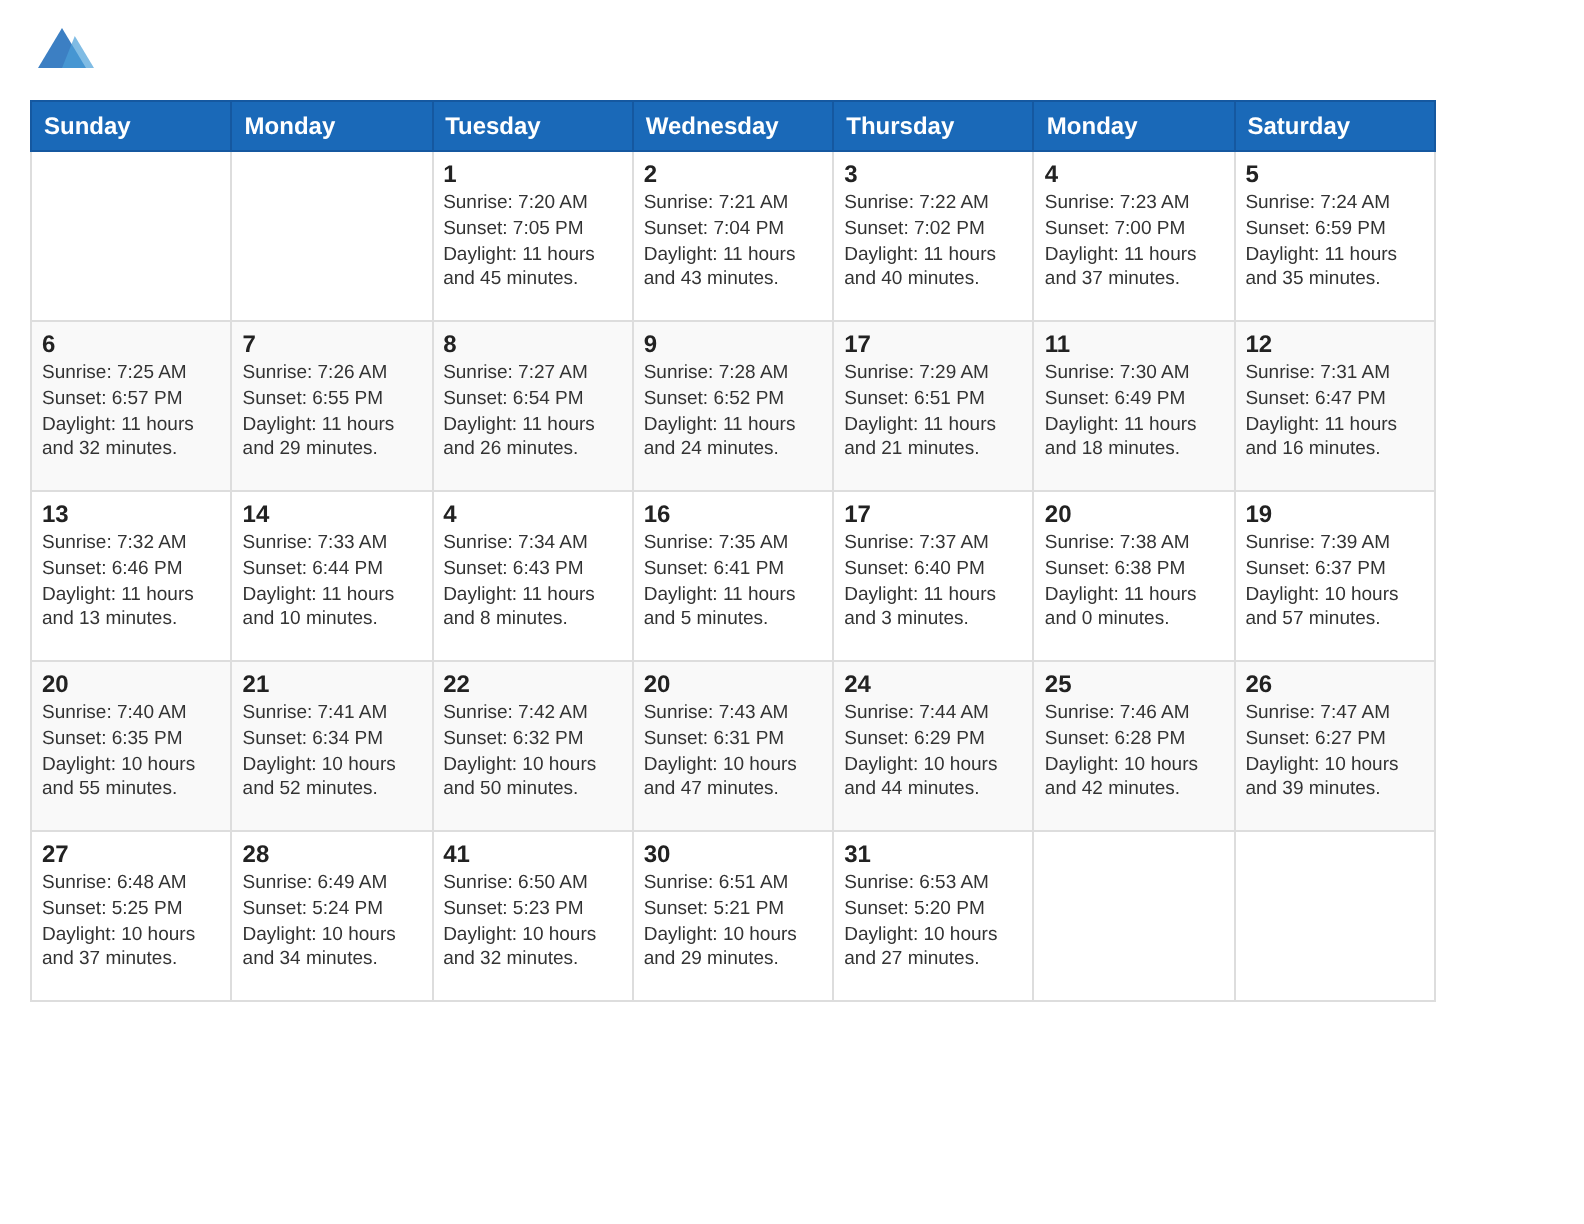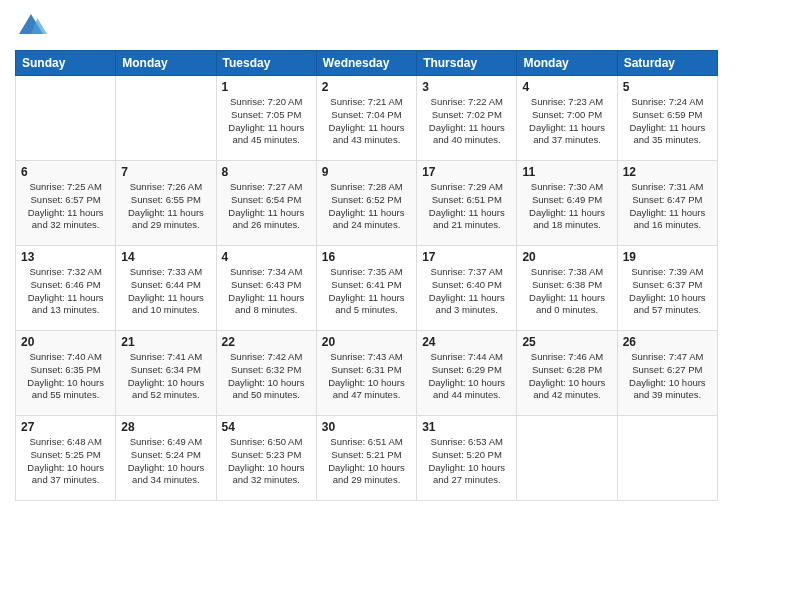--- a/index.html
+++ b/index.html
@@ -90,21 +90,20 @@
       font-size: 12px;
       font-weight: bold;
       color: #222;
       display: block;
       margin-bottom: 2px;
     }
     .day-info {
       font-size: 9.5px;
       color: #333;
       line-height: 1.35;
-      text-align: center;
     }
     .empty-cell {
       background: #f5f5f5;
     }
     .calendar tbody tr td {
       height: 85px;
     }
   </style>
 </head>
 <body>
@@ -257,21 +256,21 @@
         <tr>
           <td>
             <span class="day-number">27</span>
             <div class="day-info">Sunrise: 6:48 AM<br>Sunset: 5:25 PM<br>Daylight: 10 hours and 37 minutes.</div>
           </td>
           <td>
             <span class="day-number">28</span>
             <div class="day-info">Sunrise: 6:49 AM<br>Sunset: 5:24 PM<br>Daylight: 10 hours and 34 minutes.</div>
           </td>
           <td>
-            <span class="day-number">54</span>
+            <span class="day-number">41</span>
             <div class="day-info">Sunrise: 6:50 AM<br>Sunset: 5:23 PM<br>Daylight: 10 hours and 32 minutes.</div>
           </td>
           <td>
             <span class="day-number">30</span>
             <div class="day-info">Sunrise: 6:51 AM<br>Sunset: 5:21 PM<br>Daylight: 10 hours and 29 minutes.</div>
           </td>
           <td>
             <span class="day-number">31</span>
             <div class="day-info">Sunrise: 6:53 AM<br>Sunset: 5:20 PM<br>Daylight: 10 hours and 27 minutes.</div>
           </td>

